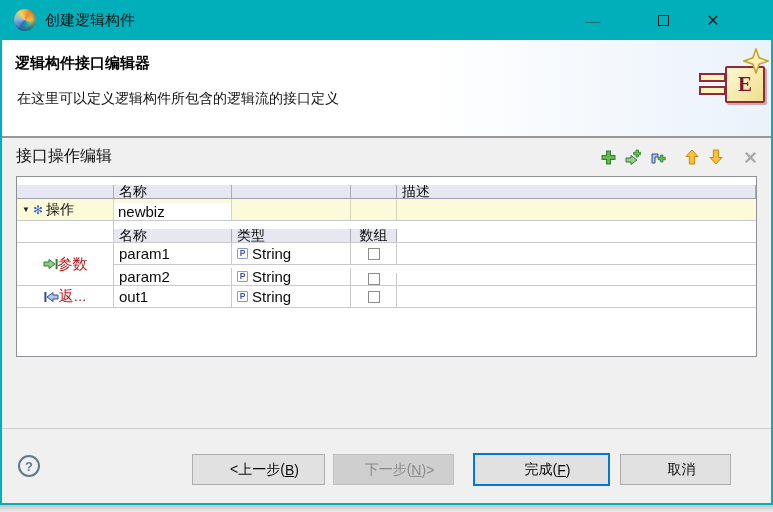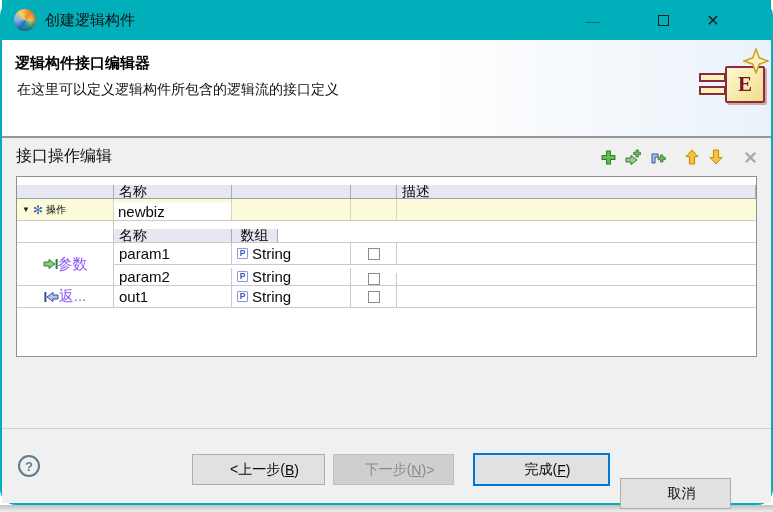--- a/index.html
+++ b/index.html
@@ -1,40 +1,40 @@
 <!DOCTYPE html>
 <html><head>
 <meta charset="utf-8">
 <style>
   * { margin:0; padding:0; box-sizing:border-box; }
   body { background:#ffffff; font-family:"Liberation Sans", sans-serif; width:773px; }
 
   .dialog { position:relative; width:773px; height:505px; background:#F0F0F0;
-            border-left:2px solid #00AFBA; border-right:2px solid #00AFBA; border-bottom:2px solid #00AFBA;border-radius:16px; }
+            border-left:2px solid #00AFBA; border-right:2px solid #00AFBA; border-bottom:2px solid #00AFBA; }
   .drop-shadow { width:773px; height:7px; background:linear-gradient(180deg,#c2c2c2,#ededed); }
 
   
   .titlebar { position:absolute; left:0; top:0; width:769px; height:40px; background:#00AFBA;
               display:flex; align-items:center; }
   .app-logo { width:22px; height:22px; margin-left:12px; border-radius:50%;
               background:conic-gradient(from 210deg,#2E6DB4,#7FB2E5,#F4D35E,#E8852C,#F2C14E,#2AA8A0,#2E6DB4);
               box-shadow:inset -2px -2px 3px rgba(0,60,90,.45); }
   .titletext { margin-left:9px; font-size:15px; color:#101010; }
   .win-ctrl { position:absolute; top:0; width:46px; height:40px; display:flex; align-items:center;
               justify-content:center; color:#1d1d1d; cursor:default; }
   .ctrl-min { left:568px; font-size:15px; color:#156b70; }
   .ctrl-max { left:638px; }
   .ctrl-max .boxglyph { width:11px; height:11px; border:1px solid #1d1d1d; display:block; }
   .ctrl-close { left:688px; font-size:16px; }
 
   
   .wiz-header { position:absolute; left:0; top:40px; width:769px; height:98px;
                 background:linear-gradient(90deg,#ffffff 55%,#eaf2fa); border-bottom:2px solid #979797; }
   .wiz-title { position:absolute; left:13px; top:14px; font-size:15px; font-weight:bold; color:#000; }
-  .wiz-desc  { position:absolute; left:15px; top:41px; font-size:14px; color:#111; }
+  .wiz-desc  { position:absolute; left:15px; top:50px; font-size:14px; color:#111; }
   .wiz-icon { position:absolute; left:695px; top:8px; width:72px; height:64px; }
   .wiz-box { position:absolute; left:28px; top:18px; width:40px; height:37px;
              background:linear-gradient(135deg,#FDF8D2,#F0DE8C); border:2px solid #8E2A3C; border-radius:2px;
              display:flex; align-items:center; justify-content:center;
              box-shadow:2px 2px 0 #caa; }
   .wiz-e { font-family:"Liberation Serif", serif; font-weight:bold; font-size:21px; color:#7B1530; }
   .wiz-port { position:absolute; left:2px; width:27px; height:9px; background:#FBF2BC; border:2px solid #8E2A3C; }
   .port1 { top:25px; } .port2 { top:38px; }
   .wiz-star { position:absolute; left:46px; top:0px; }
 
@@ -55,47 +55,47 @@
   .c1{width:97px;} .c2{width:118px;} .c3{width:119px;} .c4{width:46px; justify-content:center;} .c5{flex:1; border-right:none;}
   .hcell { background:#E6E7F1; border-right:1px solid #ABACB8;margin-top:8px; }
   .mainhdr { height:22px; border-bottom:1px solid #9FA0AC; }
   .oprow { height:22px; background:#FBFBD9; }
   .oprow .cell { border-right-color:#D6D6B8; }
   .subhdr { height:22px; }
   .datarow { display:flex; height:21px; }
   .datarow + .datarow { border-top:1px solid #C9C9CE;align-items:flex-end; }
   .group { display:flex; border-bottom:1px solid #C9C9CE; flex:none; }
   .group-label { width:97px; display:flex; align-items:center; justify-content:center; gap:0;
-                 border-right:1px solid #C9C9CE; font-size:15px; color:#8b5cf6; }
+                 border-right:1px solid #C9C9CE; font-size:15px; color:#b91c1c; }
   .group-rows { flex:1; }
   .filler { flex:1; background:#ffffff; }
   .expander { font-size:8px; color:#222; margin-right:3px; }
   .gear { color:#3E5FC1; font-size:12px; margin-right:3px; }
-  .oplabel { font-size:10px;font-family:Liberation Mono, monospace; }
+  .oplabel { font-size:14px;font-family:Liberation Mono, monospace; }
   .editor { background:#ffffff; height:17px; margin-top:4px; width:100%; padding-left:4px;
             font-size:15px; display:flex; align-items:flex-start; line-height:17px; }
   .type-ico { width:11px; height:11px; border:1px solid #8A97D8; border-radius:1px; color:#4053B8;
               font-size:8.5px; font-weight:bold; line-height:9px; text-align:center; margin-right:4px;
               background:#fff; flex:none; }
   .typename { font-size:15px; }
   .valname { font-size:15px; }
   .checkbox { width:12px; height:12px; border:1px solid #8C8C8C; background:#fff; }
 
   
   .footer { position:absolute; left:0; top:428px; width:769px; height:75px; background:#F0F0F0;
             border-top:1px solid #CFCFCF; }
   .help-circle { position:absolute; left:16px; top:26px; width:22px; height:22px; border:2px solid #5E7A8C;
                  border-radius:50%; color:#5E7A8C; font-size:13px; font-weight:bold;
                  display:flex; align-items:center; justify-content:center; }
   .btn { position:absolute; top:25px; height:31px; background:#E1E1E1; border:1px solid #ADADAD;
          display:flex; align-items:center; justify-content:center; font-size:14px; color:#0a0a0a;padding-left:12px; }
   .btn-back   { left:190px; width:133px; }
   .btn-next   { left:331px; width:121px; background:#CFCFCF; border-color:#C0C0C0; color:#8A8A8A; }
   .btn-finish { left:471px; width:137px; top:24px; height:33px; border:2px solid #0078D7; }
-  .btn-cancel { left:618px; width:111px;margin-top:24px; }
+  .btn-cancel { left:618px; width:111px; }
   .mn { text-decoration:underline; }
 </style>
 </head>
 <body>
 
 <div class="dialog">
 
   <div class="titlebar">
     <span class="app-logo"></span>
     <span class="titletext">创建逻辑构件</span>
@@ -183,20 +183,21 @@
           <span class="editor">newbiz</span>
         </div>
         <div class="cell c3"></div>
         <div class="cell c4"></div>
         <div class="cell c5"></div>
       </div>
 
       <div class="trow subhdr">
         <div class="cell c1"></div>
         <div class="cell c2 hcell">名称</div>
+        <div class="cell c3 hcell">类型</div>
         <div class="cell c4 hcell">数组</div>
         <div class="cell c5"></div>
       </div>
 
       <div class="group">
         <div class="group-label">
           <svg width="15" height="12" viewBox="0 0 15 12">
             <path d="M1 4h5V1.5L12 6 6 10.5V8H1z" fill="#8FCB84" stroke="#2F7D32" stroke-width="1"></path>
             <rect x="12.6" y="1" width="2" height="10" fill="#2F7D32"></rect>
           </svg>

